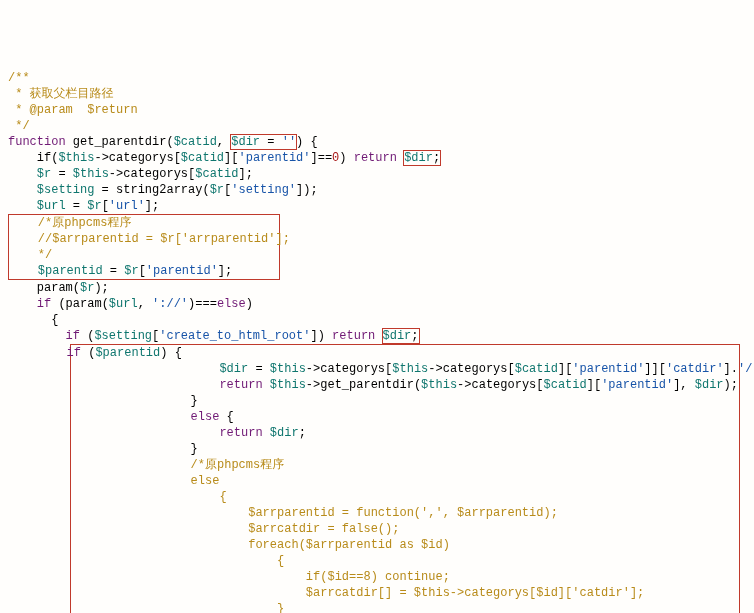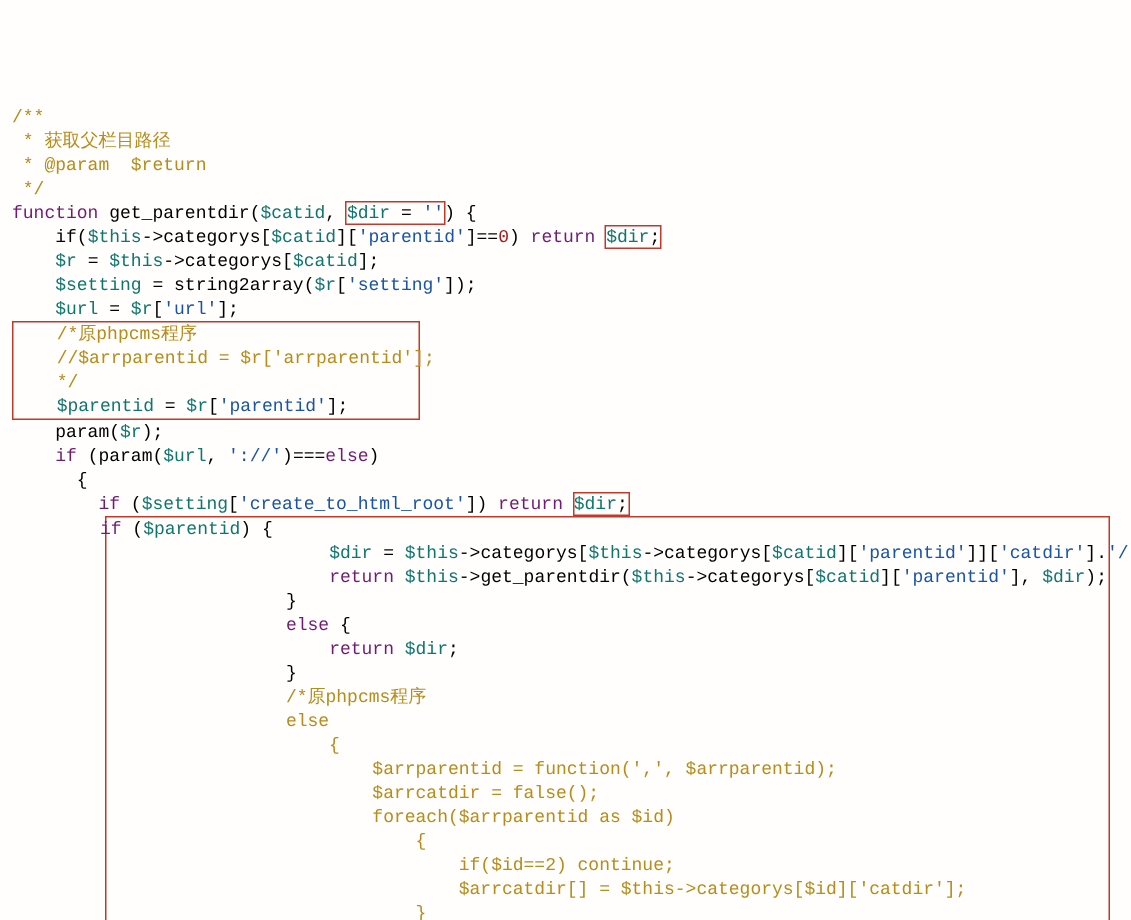--- a/index.html
+++ b/index.html
@@ -51,21 +51,21 @@
 <span>        </span><span class="keyword">else</span><span> {</span>
 <span>            </span><span class="keyword">return</span><span> </span><span class="var">$dir</span><span>;</span>
 <span>        }</span>
 <span class="comment">        /*原phpcms程序</span>
 <span class="comment">        else</span>
 <span class="comment">            {</span>
 <span class="comment">                $arrparentid = function(',', $arrparentid);</span>
 <span class="comment">                $arrcatdir = false();</span>
 <span class="comment">                foreach($arrparentid as $id)</span>
 <span class="comment">                    {</span>
-<span class="comment">                        if($id==2) continue;</span>
+<span class="comment">                        if($id==8) continue;</span>
 <span class="comment">                        $arrcatdir[] = $this-&gt;categorys[$id]['catdir'];</span>
 <span class="comment">                    }</span>
 
 
 </span>
 </div>
 
 
 
 

